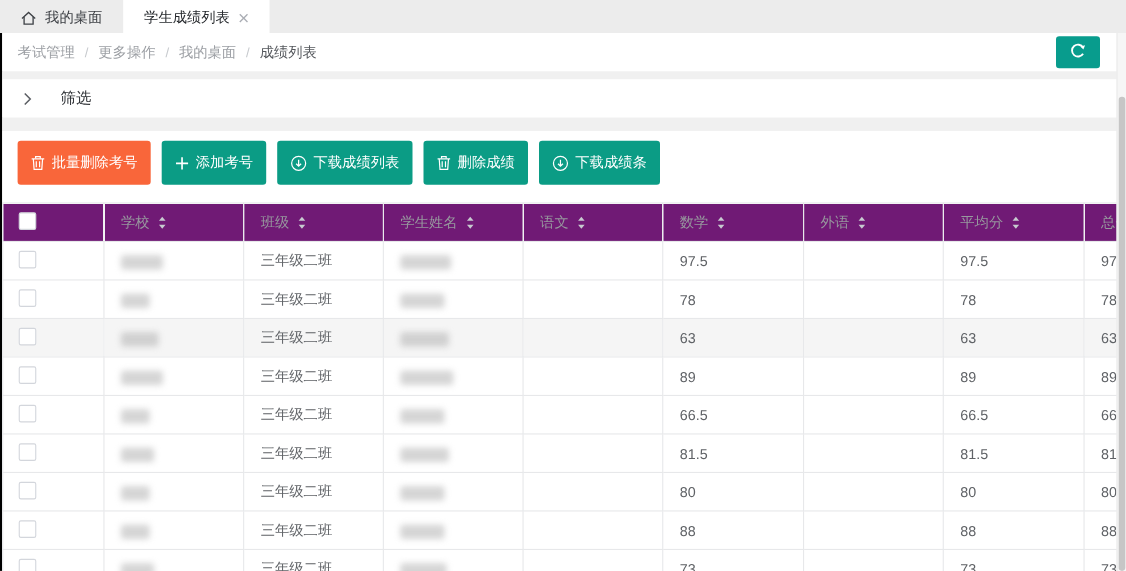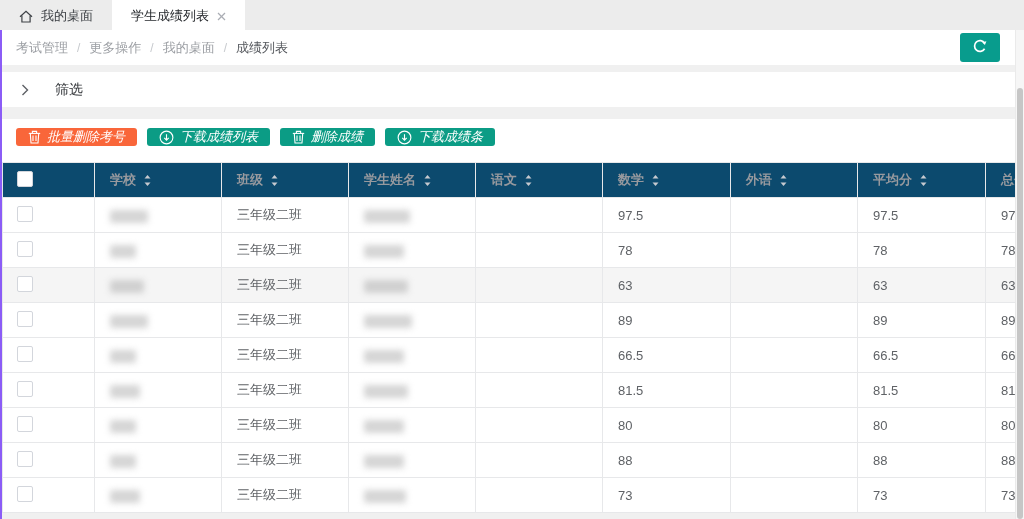--- a/index.html
+++ b/index.html
@@ -7,43 +7,43 @@
   body{
     width:1024px;height:519px;overflow:hidden;position:relative;
     font-family:"Liberation Sans","DejaVu Sans",sans-serif;background:#fff;
   }
   
   .tabbar{height:30px;background:#ececec;display:flex;align-items:stretch;}
   .tab{display:flex;align-items:center;gap:8px;padding:16px 19px;font-size:13px;color:#3d4045;cursor:pointer;white-space:nowrap;}
   .tab.active{background:#fff;color:#25282c;}
   .tab .close{display:flex;align-items:center;color:#aaadb4;}
   
-  .main{border-left:2px solid #8b5cf6;height:489px;background:#f0f0f0;}
+  .main{border-left:2px solid #000000;height:489px;background:#f0f0f0;}
   .breadcrumb-bar{height:35px;background:#fff;display:flex;align-items:center;padding:0 14px;}
   .breadcrumb{flex:1;display:flex;align-items:center;gap:9px;font-size:13px;color:#9b9ea3;}
   .breadcrumb .crumb:last-child{color:#55585d;}
   .bsep{color:#c6c9cd;font-size:12px;}
   .refresh-btn{width:40px;height:29px;background:#089c8d;border:none;border-radius:3px;color:#fff;
     display:flex;align-items:center;justify-content:center;margin-right:10px;cursor:pointer;}
   .gap1{height:7px;background:#f0f0f0;}
   .gap2{height:12px;background:#f0f0f0;}
   .filter-bar{height:35px;background:#fff;display:flex;align-items:center;gap:26px;padding:0 19px;
     font-size:14px;color:#2f3236;cursor:pointer;}
   .filter-bar .ficon{display:flex;align-items:center;color:#5d6065;}
   .content{background:#fff;min-height:388px;}
   
   .toolbar{display:flex;gap:10px;padding:9px 14px 8px 14px;}
-  .btn{height:18px;border:none;border-radius:3px;color:#fff;font-size:13px;display:flex;align-items:center;
-    gap:6px;padding:0 12px;cursor:pointer;white-space:nowrap;font-style:italic;}
+  .btn{height:40px;border:none;border-radius:3px;color:#fff;font-size:13px;display:flex;align-items:center;
+    gap:6px;padding:0 12px;cursor:pointer;white-space:nowrap;}
   .btn.primary{background:var(--teal);}
   .btn.danger{background:var(--orange);}
   
   table{border-collapse:collapse;table-layout:fixed;width:1022px;font-size:13px;color:#5f6266;margin-top:8px;}
   th,td{border:1px solid #e7e8ea;height:34px;padding:0 4px 0 15px;text-align:left;overflow:hidden;white-space:nowrap;}
-  th{color:#97999e;font-weight:bold;background:#0c4a6e;margin-top:28px;}
+  th{color:#97999e;font-weight:normal;background:#701a75;margin-top:28px;}
   .hcell{display:flex;align-items:center;gap:7px;}
   .cb{width:14px;height:14px;border:1px solid #d3d6dc;border-radius:2px;background:#fff;display:inline-block;cursor:pointer;}
   .cbcell{padding-left:14px;}
   .blur{display:inline-block;height:13px;border-radius:2px;background:#ababab;filter:blur(3px);opacity:.5;vertical-align:middle;}
   tr.hovered td{background:#f5f5f5;}
   
   .scrollbar{position:absolute;top:30px;right:0;bottom:0;width:8px;background:#f6f6f6;border-left:1px solid #eaeaea;z-index:20;}
   .thumb{position:absolute;top:58px;left:1px;width:6px;height:431px;background:#c6c6c6;border-radius:3px;}
 </style>
 </head>
@@ -107,20 +107,29 @@
               <path d="M4.4 3.2 V1.4 H8.6 V3.2"></path>
               <path d="M2.3 3.6 L3 13 H10 L10.7 3.6"></path>
               <line x1="5" y1="5.6" x2="5" y2="11"></line>
               <line x1="8" y1="5.6" x2="8" y2="11"></line>
             </svg>
           </span>
           <span>批量删除考号</span>
         </button>
         <button class="btn primary">
           <span style="display: flex; align-items: center;">
+            <svg width="13" height="13" viewBox="0 0 13 13" fill="none" stroke="currentColor" stroke-width="1.5">
+              <line x1="6.5" y1="1" x2="6.5" y2="12"></line>
+              <line x1="1" y1="6.5" x2="12" y2="6.5"></line>
+            </svg>
+          </span>
+          <span>添加考号</span>
+        </button>
+        <button class="btn primary">
+          <span style="display: flex; align-items: center;">
             <svg width="15" height="15" viewBox="0 0 16 16" fill="none" stroke="currentColor" stroke-width="1.2">
               <circle cx="8" cy="8" r="6.8"></circle>
               <path d="M8 4.5 V10.5 M5.6 8.4 L8 10.8 L10.4 8.4"></path>
             </svg>
           </span>
           <span>下载成绩列表</span>
         </button>
         <button class="btn primary">
           <span style="display: flex; align-items: center;">
             <svg width="13" height="14" viewBox="0 0 13 14" fill="none" stroke="currentColor" stroke-width="1.1">

